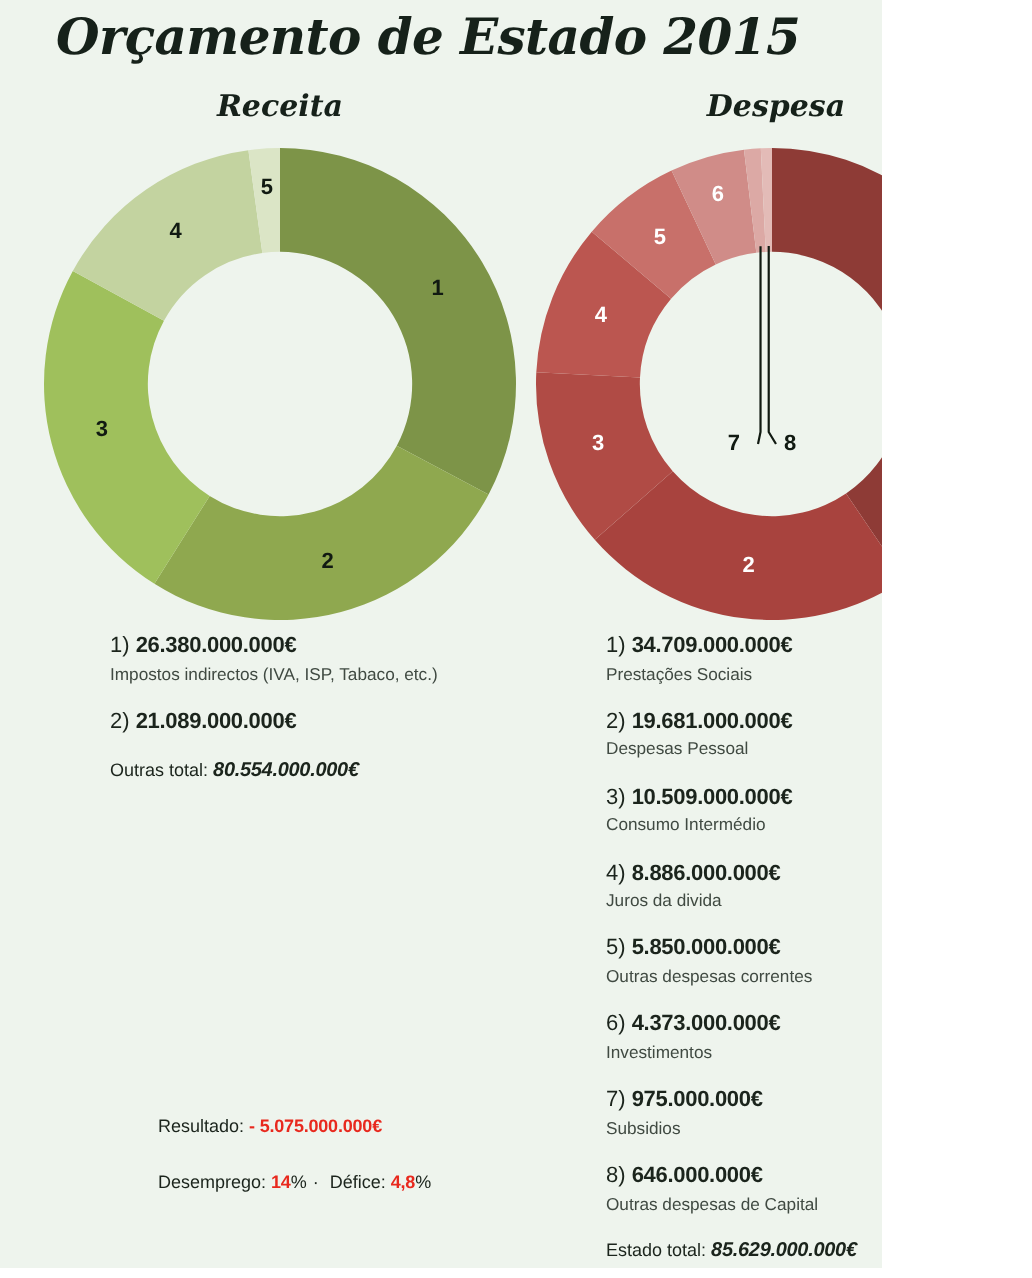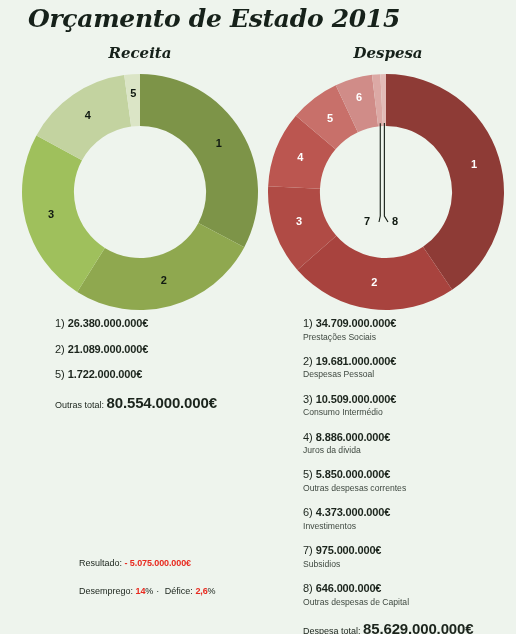--- a/index.html
+++ b/index.html
@@ -9,21 +9,21 @@
   }
   body {
     width: 516px;
     height: 639px;
     background: #ffffff;
     font-family: "Liberation Sans", sans-serif;
     overflow: hidden;
   }
   #infographic {
     position: relative;
-    width: 516px;
+    width: 441px;
     height: 634px;
     background: #eef4ed;
     overflow: hidden;
   }
   .title {
     position: absolute;
     left: 28px;
     top: 4px;
     font-family: "DejaVu Serif", serif;
     font-weight: bold;
@@ -96,21 +96,21 @@
     color: #404a42;
     margin-top: 1px;
     white-space: nowrap;
   }
   .legend-total {
     margin-top: 2px;
     font-size: 9px;
     color: #1b241c;
     white-space: nowrap;
   }
-  .legend-total .val { font-weight: bold; font-size: 15px; letter-spacing: -0.15px; }
+  .legend-total .val { font-weight: bold; font-size: 10px; letter-spacing: -0.15px; font-style: italic; }
 
   .stats { position: absolute; left: 55px; width: 230px; }
   .stats-row {
     font-size: 9px;
     color: #1b241c;
     white-space: nowrap;
     margin-left: 24px;
   }
   .stats-row .hl { font-weight: bold; color: #e8291e; letter-spacing: -0.1px; }
   .sep { color: #1b241c; padding: 0 3px; }
@@ -168,28 +168,28 @@
         <path d="M 114.26105563046613 51.15879927308504 L 114.26105563046613 144 L 113 150" class="leader"></path>
         <text x="104" y="150" class="callout-label" text-anchor="end">7</text>
         <path d="M 118.36290761773847 50.93940104131775 L 118.36290761773847 144 L 122 150" class="leader"></path>
         <text x="126" y="150" class="callout-label" text-anchor="start">8</text>
       </svg>
   </div>
 
   <div class="legend left" id="legend-receita">
       <div class="legend-item">
         <div class="legend-amount"><span class="idx">1) </span><span class="val">26.380.000.000€</span></div>
+        <div class="legend-desc">Impostos indirectos (IVA, ISP, Tabaco, etc.)</div>
       </div>
       <div class="legend-item">
         <div class="legend-amount"><span class="idx">2) </span><span class="val">21.089.000.000€</span></div>
       </div>
       <div class="legend-item">
       </div>
       <div class="legend-item">
-        <div class="legend-amount"><span class="idx">5) </span><span class="val">1.722.000.000€</span></div>
       </div>
       <div class="legend-total"><span>Outras total: </span><span class="val">80.554.000.000€</span></div>
     </div>
   <div class="legend right" id="legend-despesa">
       <div class="legend-item">
         <div class="legend-amount"><span class="idx">1) </span><span class="val">34.709.000.000€</span></div>
         <div class="legend-desc">Prestações Sociais</div>
       </div>
       <div class="legend-item">
         <div class="legend-amount"><span class="idx">2) </span><span class="val">19.681.000.000€</span></div>
@@ -212,22 +212,22 @@
         <div class="legend-desc">Investimentos</div>
       </div>
       <div class="legend-item">
         <div class="legend-amount"><span class="idx">7) </span><span class="val">975.000.000€</span></div>
         <div class="legend-desc">Subsidios</div>
       </div>
       <div class="legend-item">
         <div class="legend-amount"><span class="idx">8) </span><span class="val">646.000.000€</span></div>
         <div class="legend-desc">Outras despesas de Capital</div>
       </div>
-      <div class="legend-total"><span>Despesa total: </span><span class="val">85.629.000.000€</span></div>
+      <div class="legend-total"><span>Estado total: </span><span class="val">85.629.000.000€</span></div>
     </div>
 
   <div class="stats" id="stats-block" style="top: 558px;">
       <div class="stats-row"><span>Resultado: </span><span class="hl">- 5.075.000.000€</span></div>
-      <div class="stats-row" style="margin-top: 18px;"><span>Desemprego: </span><span class="hl">14</span><span>%</span><span class="sep">·</span><span> Défice: </span><span class="hl">2,6</span><span>%</span></div>
+      <div class="stats-row" style="margin-top: 18px;"><span>Desemprego: </span><span class="hl">14</span><span>%</span><span class="sep">·</span><span> Défice: </span><span class="hl">4,8</span><span>%</span></div>
     </div>
 
 </div>
 <div class="bottom-strip"></div>
 
 </body></html>

